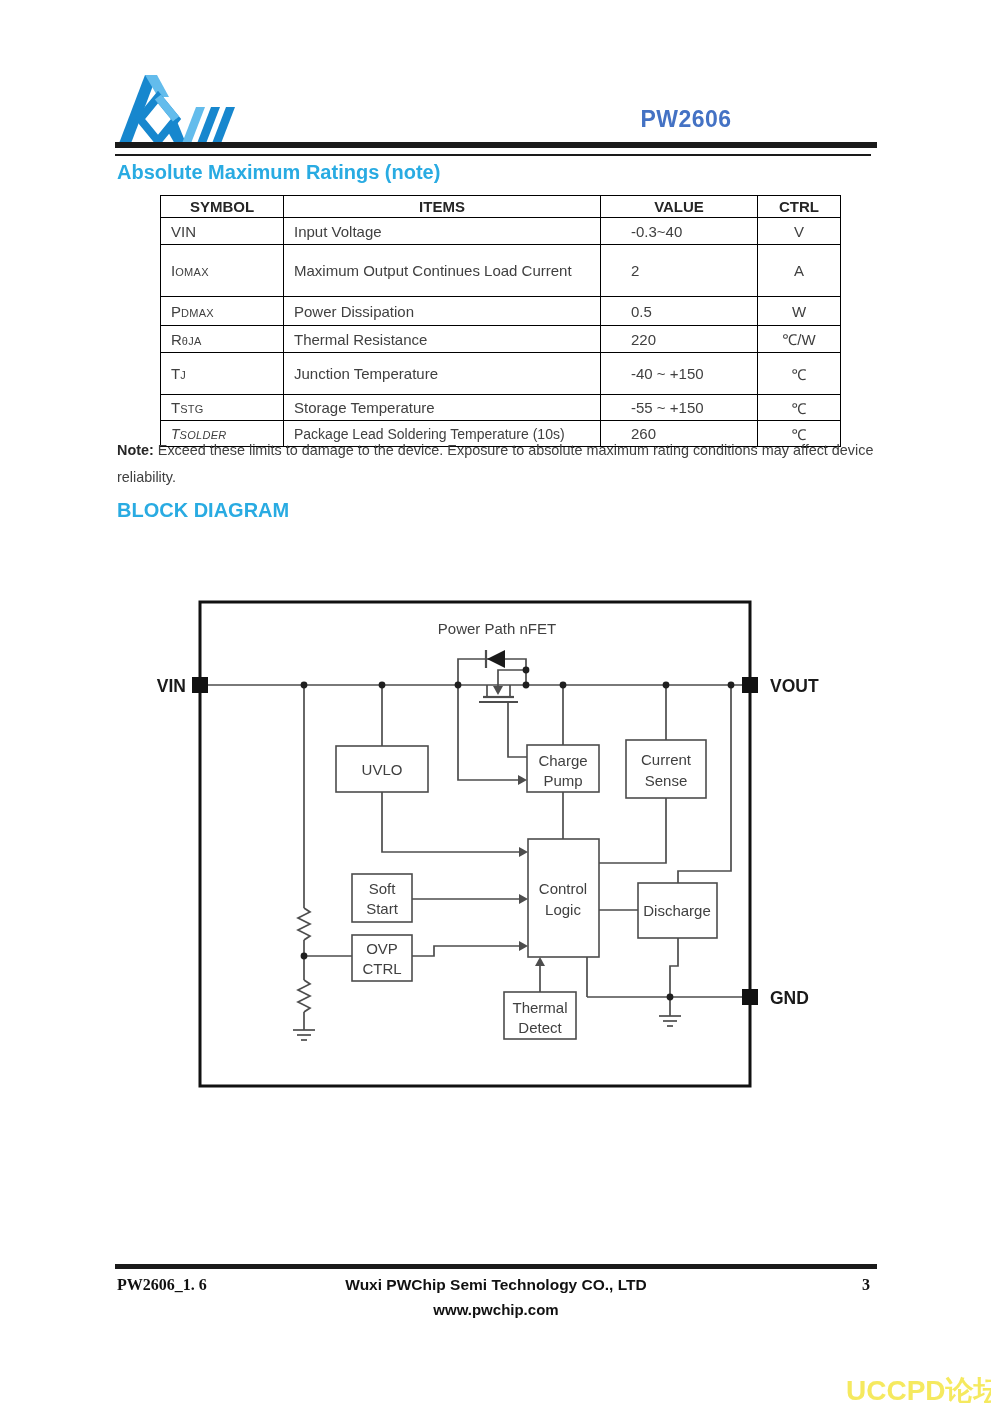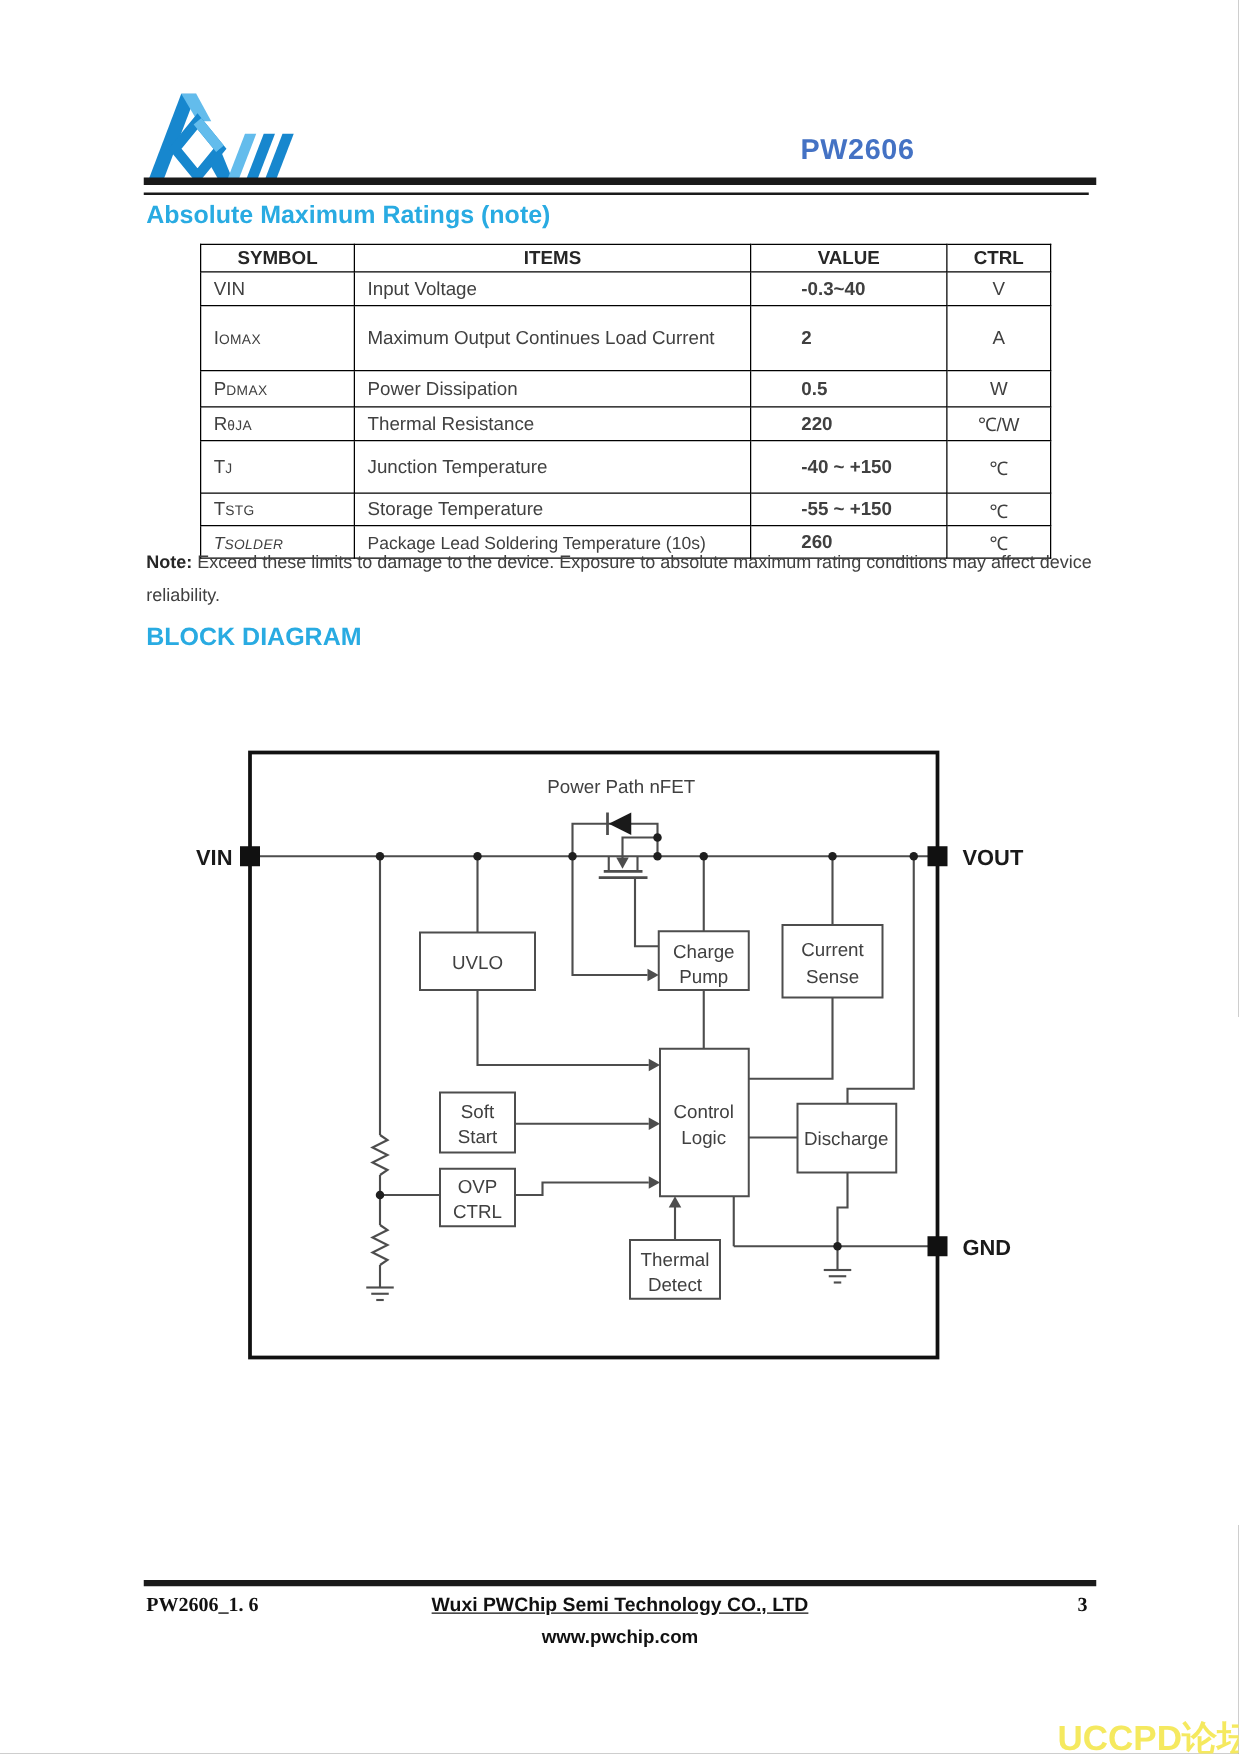--- a/index.html
+++ b/index.html
@@ -16,21 +16,21 @@
 
   
   .h1{left:117px;top:161px;font-size:20px;font-weight:bold;color:#29ABE2;}
   .h2{left:117px;top:499px;font-size:20px;font-weight:bold;color:#29ABE2;}
 
   
   table.amr{position:absolute;left:160px;top:195px;border-collapse:collapse;table-layout:fixed;}
   table.amr td{border:1.5px solid #000;font-size:15px;color:#404040;padding:2px 4px 2px 10px;
                vertical-align:middle;background:#fff;}
   table.amr tr.hd td{font-weight:bold;color:#262626;text-align:center;padding:2px;}
-  table.amr td.val{padding-left:40px;font-weight:bold;}
+  table.amr td.val{padding-left:30px;}
   table.amr td.unit{text-align:center;padding:2px;}
   .sc{font-size:11px;letter-spacing:.3px;}
   .c-sym{width:118px;}.c-item{width:312px;}.c-val{width:152px;}.c-unit{width:78px;}
 
   
   .note{left:117px;top:437px;width:762px;font-size:14.4px;line-height:27px;color:#404040;}
   .note b{color:#262626;}
 
   
   .diagram{left:140px;top:560px;}
@@ -40,21 +40,21 @@
   .pintxt{font-size:17.5px;font-weight:bold;fill:#1a1a1a;}
   .wire{stroke:#4d4d4d;stroke-width:1.7;fill:none;}
   .thin2{stroke:#4d4d4d;stroke-width:2.2;fill:none;}
   .dot{fill:#1f1f1f;}
   .arrow{fill:#4d4d4d;stroke:none;}
 
   
   .f-rule{left:115px;top:1264px;width:762px;height:5px;background:#1a1a1a;}
   .f-doc{left:117px;top:1276px;font-family:"Liberation Serif",serif;font-weight:bold;
          font-size:16px;color:#111;}
-  .f-co{left:115px;top:1276px;width:762px;text-align:center;font-size:15.5px;font-weight:bold;color:#111;text-decoration:underline;}
+  .f-co{left:115px;top:1276px;width:762px;text-align:center;font-size:15.5px;font-weight:bold;color:#111;}
   .f-page{left:115px;top:1276px;width:755px;text-align:right;font-family:"Liberation Serif",serif;
           font-weight:bold;font-size:16px;color:#111;}
   .f-web{left:115px;top:1301px;width:762px;text-align:center;font-size:15px;font-weight:bold;color:#111;}
 
   .watermark{left:846px;top:1372px;width:145px;font-size:28px;font-weight:bold;color:#F5E95F;
              white-space:nowrap;}
 </style>
 </head>
 <body>
 

